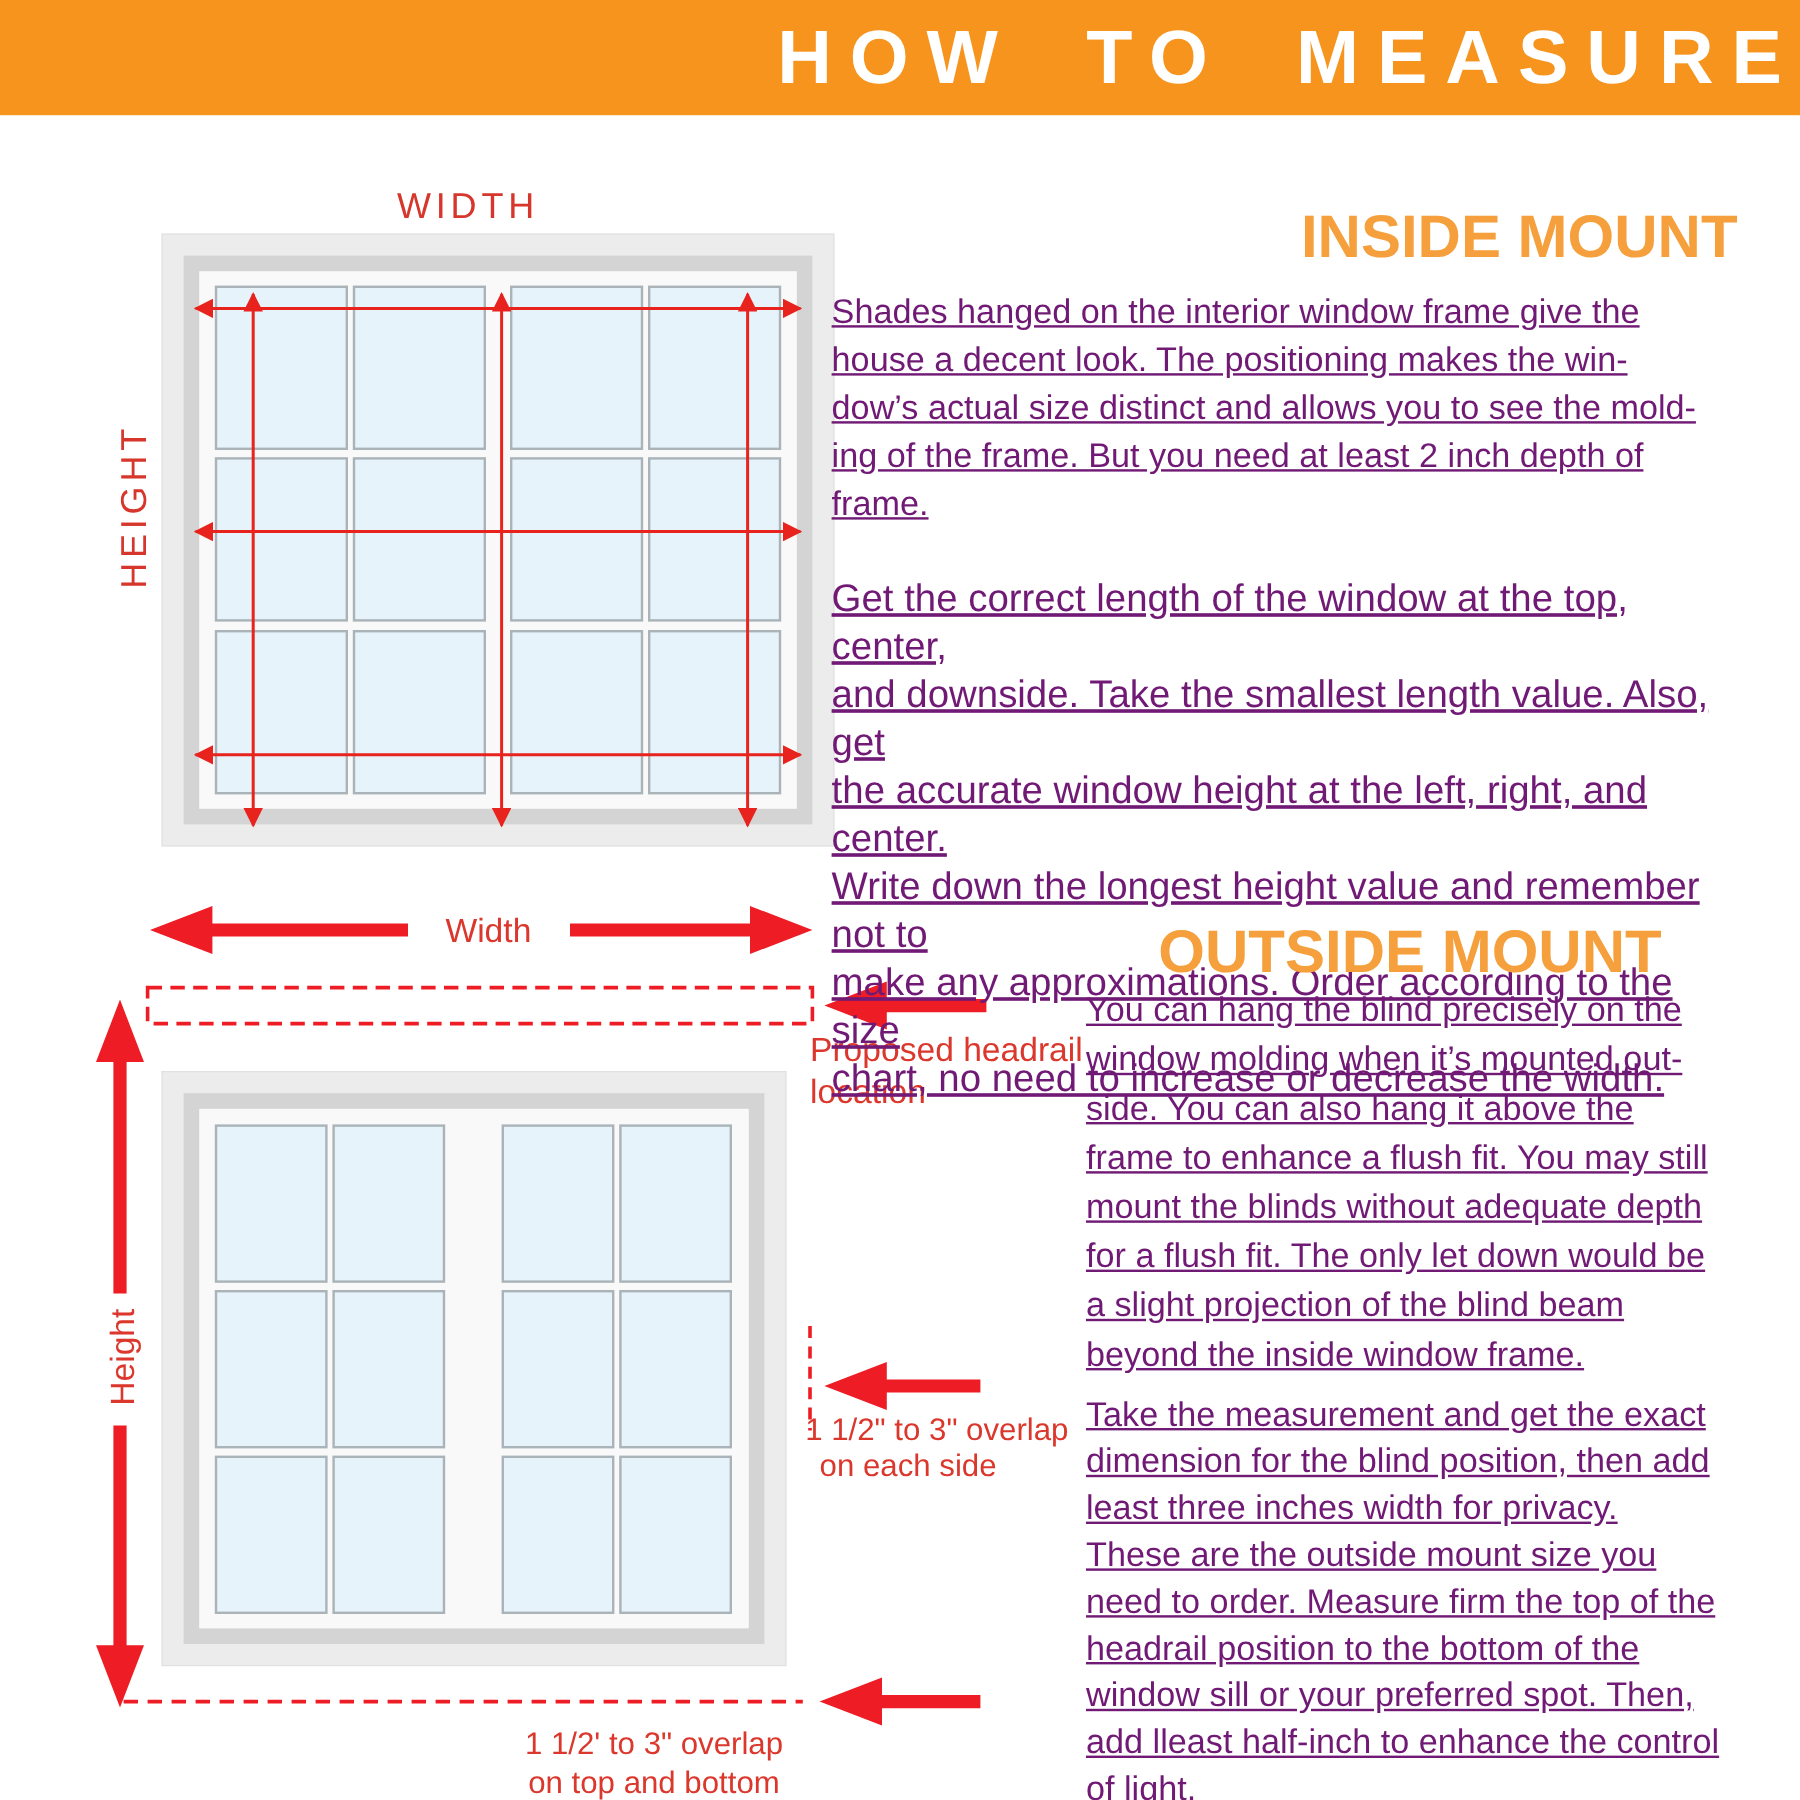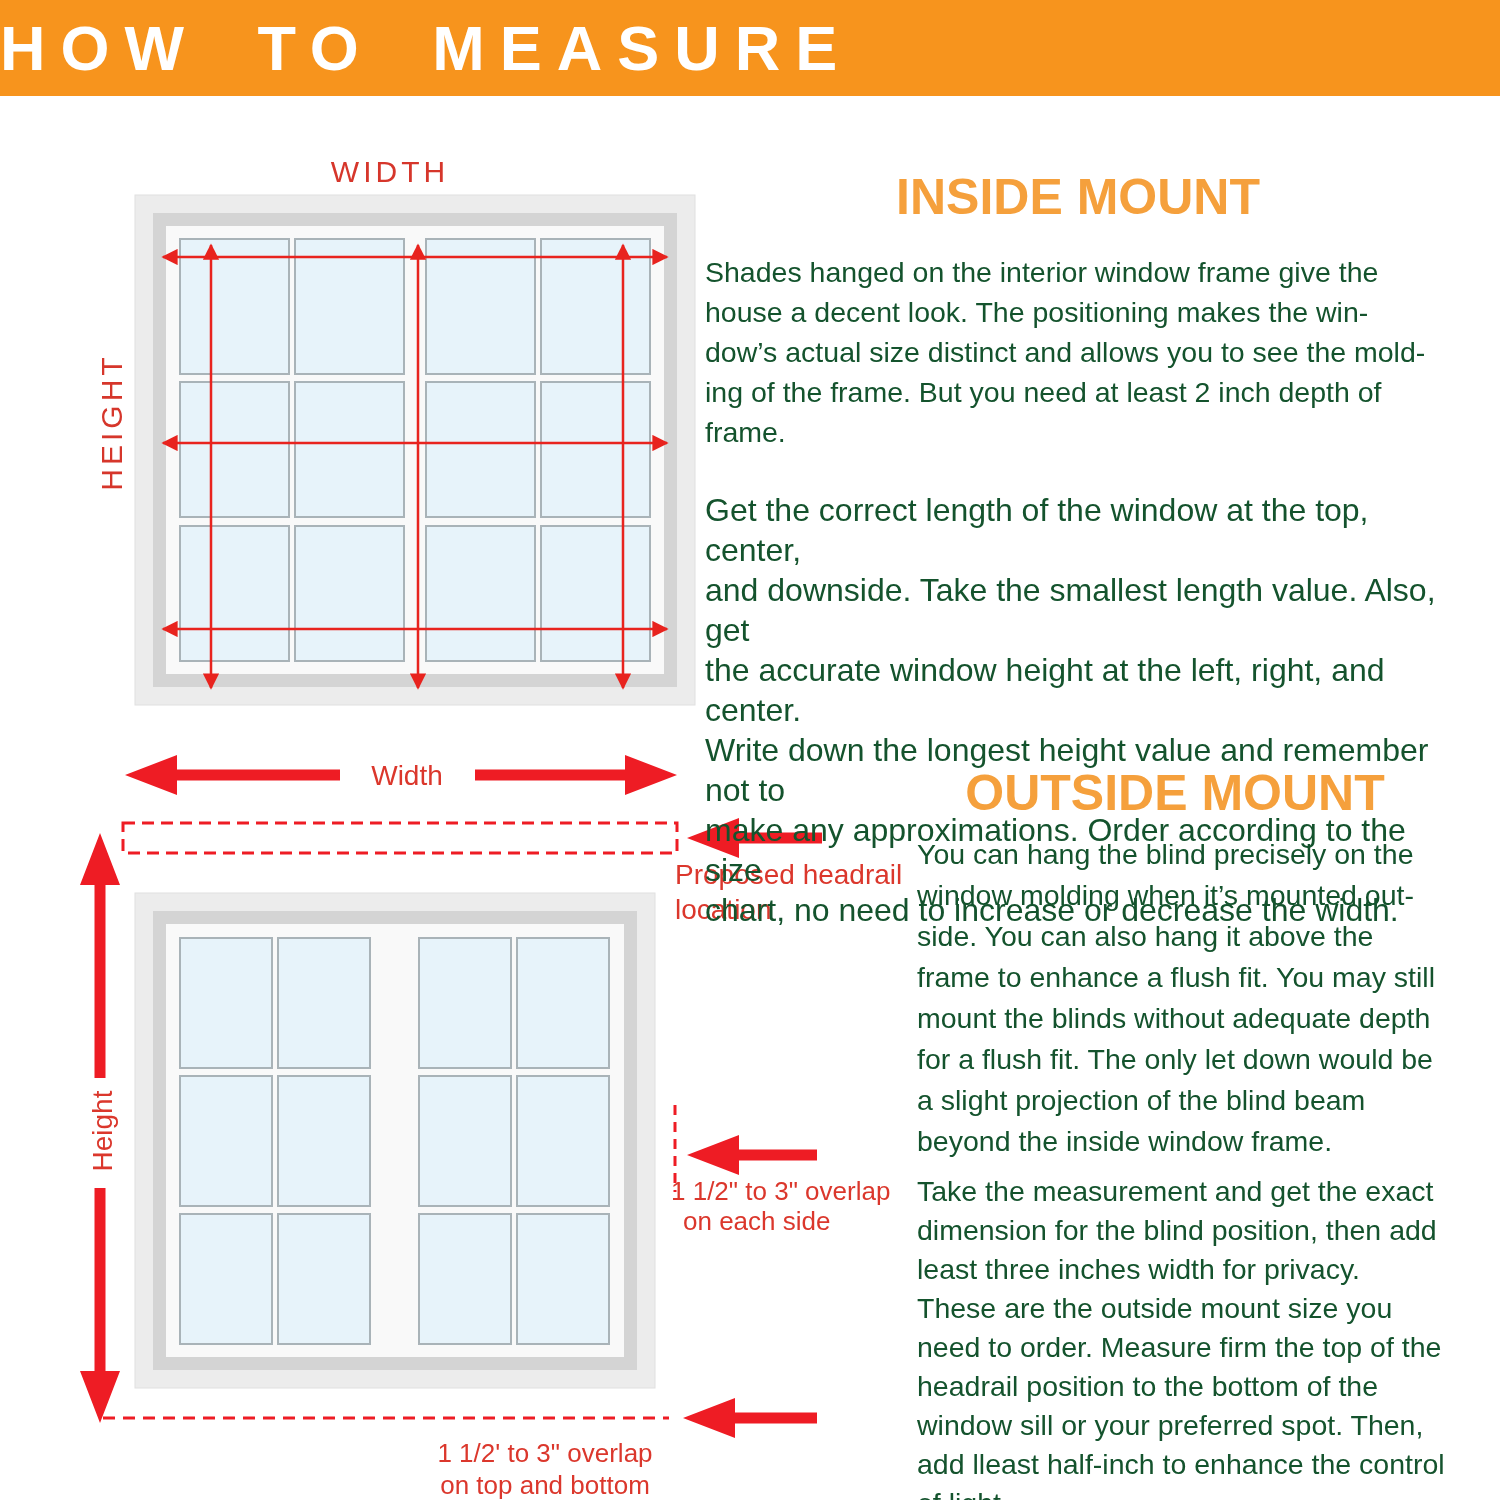--- a/index.html
+++ b/index.html
@@ -3,35 +3,35 @@
 <meta charset="utf-8">
 <style>
   html,body{margin:0;padding:0;background:#ffffff;}
   .page{
     position:relative;width:1500px;height:1500px;background:#ffffff;
     font-family:"Liberation Sans","DejaVu Sans",sans-serif;overflow:hidden;
   }
   
   .banner{
     position:absolute;left:0;top:0;width:1500px;height:96px;
-    background:#F7941D;display:flex;align-items:center;justify-content:flex-start;
+    background:#F7941D;display:flex;align-items:center;justify-content:flex-end;
   }
   .banner h1{
     margin:0;color:#ffffff;font-size:63px;font-weight:bold;
     letter-spacing:15px;word-spacing:26px;white-space:nowrap;
   }
   
   .mount-title{
     position:absolute;margin:0;color:#F5A03C;font-weight:bold;
     font-size:50px;text-align:center;letter-spacing:0px;
   }
-  #inside-title{left:708px;top:168px;width:740px;}
+  #inside-title{left:708px;top:168px;width:740px;text-align:right;}
   #outside-title{left:895px;top:764px;width:560px;}
   .body-par{
-    position:absolute;margin:12px;color:#14532d;white-space:pre-line;
+    position:absolute;margin:0;color:#701a75;white-space:pre-line;text-decoration:underline;
   }
   #inside-p1{left:693px;top:240px;width:760px;font-size:28.5px;line-height:40px;}
   #inside-p2{left:693px;top:478px;width:760px;font-size:32px;line-height:40px;}
   #outside-p1{left:905px;top:822px;width:600px;font-size:28.5px;line-height:41px;}
   #outside-p2{left:905px;top:1160px;width:610px;font-size:28.5px;line-height:39px;}
   
   .diagram{position:absolute;margin-left:35px;}
   #diagram-inside{left:55px;top:135px;width:620px;height:580px;}
   #diagram-outside{left:20px;top:728px;width:870px;height:780px;}
   svg text{font-family:"Liberation Sans","DejaVu Sans",sans-serif;}

